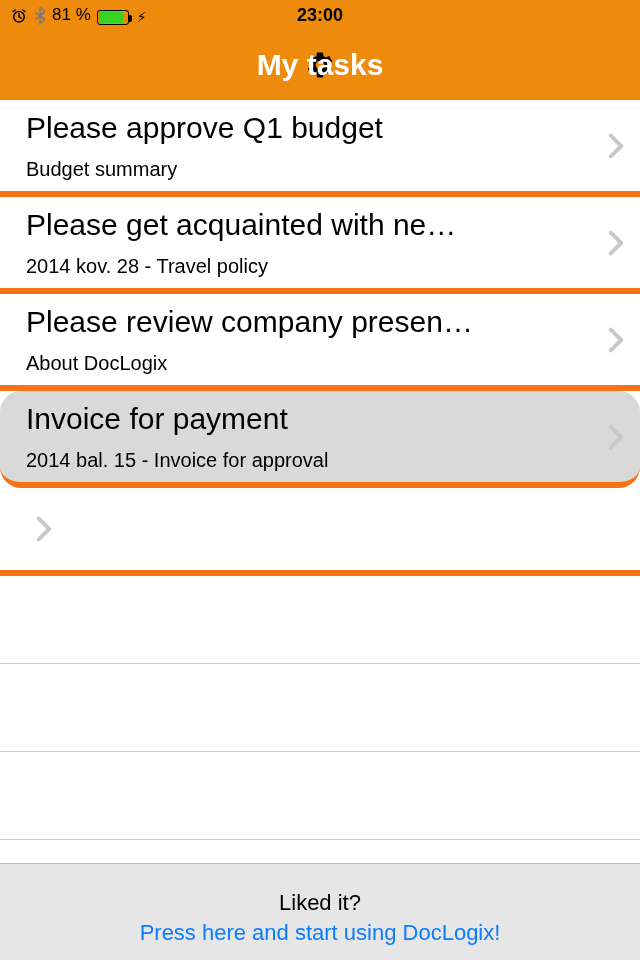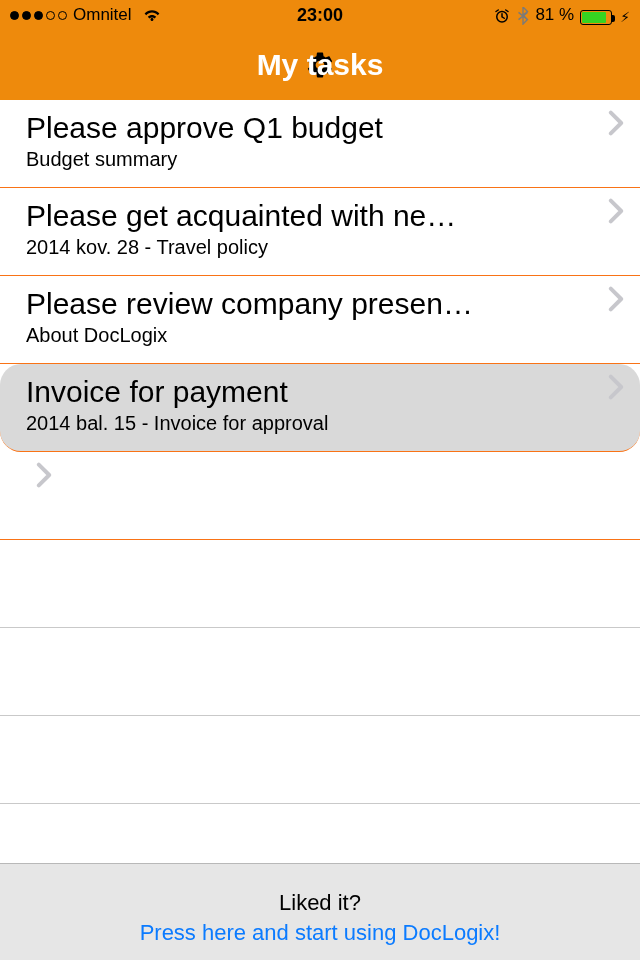--- a/index.html
+++ b/index.html
@@ -45,41 +45,41 @@
       left: 50%;
       transform: translateX(-50%);
       color: #fff;
       font-size: 30px;
       font-weight: 700;
     }
 
     
     .list { background:#fff; }
     .row {
-      display:flex; 
+      display:flex; align-items:center;
       padding: 10px 16px 10px 26px;
-      border-bottom: 1px solid #f97316;
+      border-bottom: 6px solid #f97316;
       min-height: 88px;
       position:relative;
     }
     .row.selected { background:#d9d9d9;border-radius:21px; }
     .row-content { flex:1; min-width:0; }
     .row-title {
       font-size: 30px;
       color:#000;
       font-weight:400;
       white-space: nowrap;
       overflow: hidden;
       text-overflow: ellipsis;
       line-height:1.2;
     }
     .row-sub {
       font-size: 20px;
       color:#000;
-      margin-top:2px;
+      margin-top:12px;
       white-space: nowrap;
       overflow: hidden;
       text-overflow: ellipsis;
     }
     .chevron {
       flex-shrink:0;
       margin-left:10px;
       color:#c7c7cc;
     }
     .empty-row { height:88px; border-bottom:1px solid #c9c9c9; }
@@ -95,35 +95,20 @@
     }
     .footer-line1 { font-size:22px; color:#000; }
     .footer-line2 { font-size:22px; color:#0b7bff; margin-top:4px; }
 
     svg { display:block; }
   </style>
 </head>
 <body>
 
 <div class="status-bar">
-  <div class="status-left">
-    <span class="signal-dots">
-      <span class="dot filled"></span>
-        <span class="dot filled"></span>
-        <span class="dot filled"></span>
-        <span class="dot"></span>
-        <span class="dot"></span>
-    </span>
-    <span>Omnitel</span>
-    <span class="wifi">
-      <svg width="20" height="14" viewBox="0 0 20 14">
-          <path d="M10 13c.8 0 1.5-.7 1.5-1.5S10.8 10 10 10s-1.5.7-1.5 1.5S9.2 13 10 13zm-4.2-4.2l1.6 1.6C8.1 9.7 9 9.4 10 9.4s1.9.3 2.6 1l1.6-1.6C12.9 7.5 11.5 7 10 7s-2.9.5-4.2 1.8zM2.6 5.6l1.6 1.6C5.9 5.5 7.9 4.6 10 4.6s4.1.9 5.8 2.6l1.6-1.6C15.2 3.4 12.7 2.3 10 2.3S4.8 3.4 2.6 5.6z" fill="#000"></path>
-        </svg>
-    </span>
-  </div>
   <div class="status-center">23:00</div>
   <div class="status-right">
     <span>
       <svg width="18" height="18" viewBox="0 0 24 24">
           <circle cx="12" cy="13" r="7" fill="none" stroke="#000" stroke-width="2"></circle>
           <path d="M12 9v4l3 2" stroke="#000" stroke-width="2" fill="none" stroke-linecap="round"></path>
           <path d="M4 6l3-2M20 6l-3-2" stroke="#000" stroke-width="2" stroke-linecap="round"></path>
         </svg>
     </span>
     <span>

